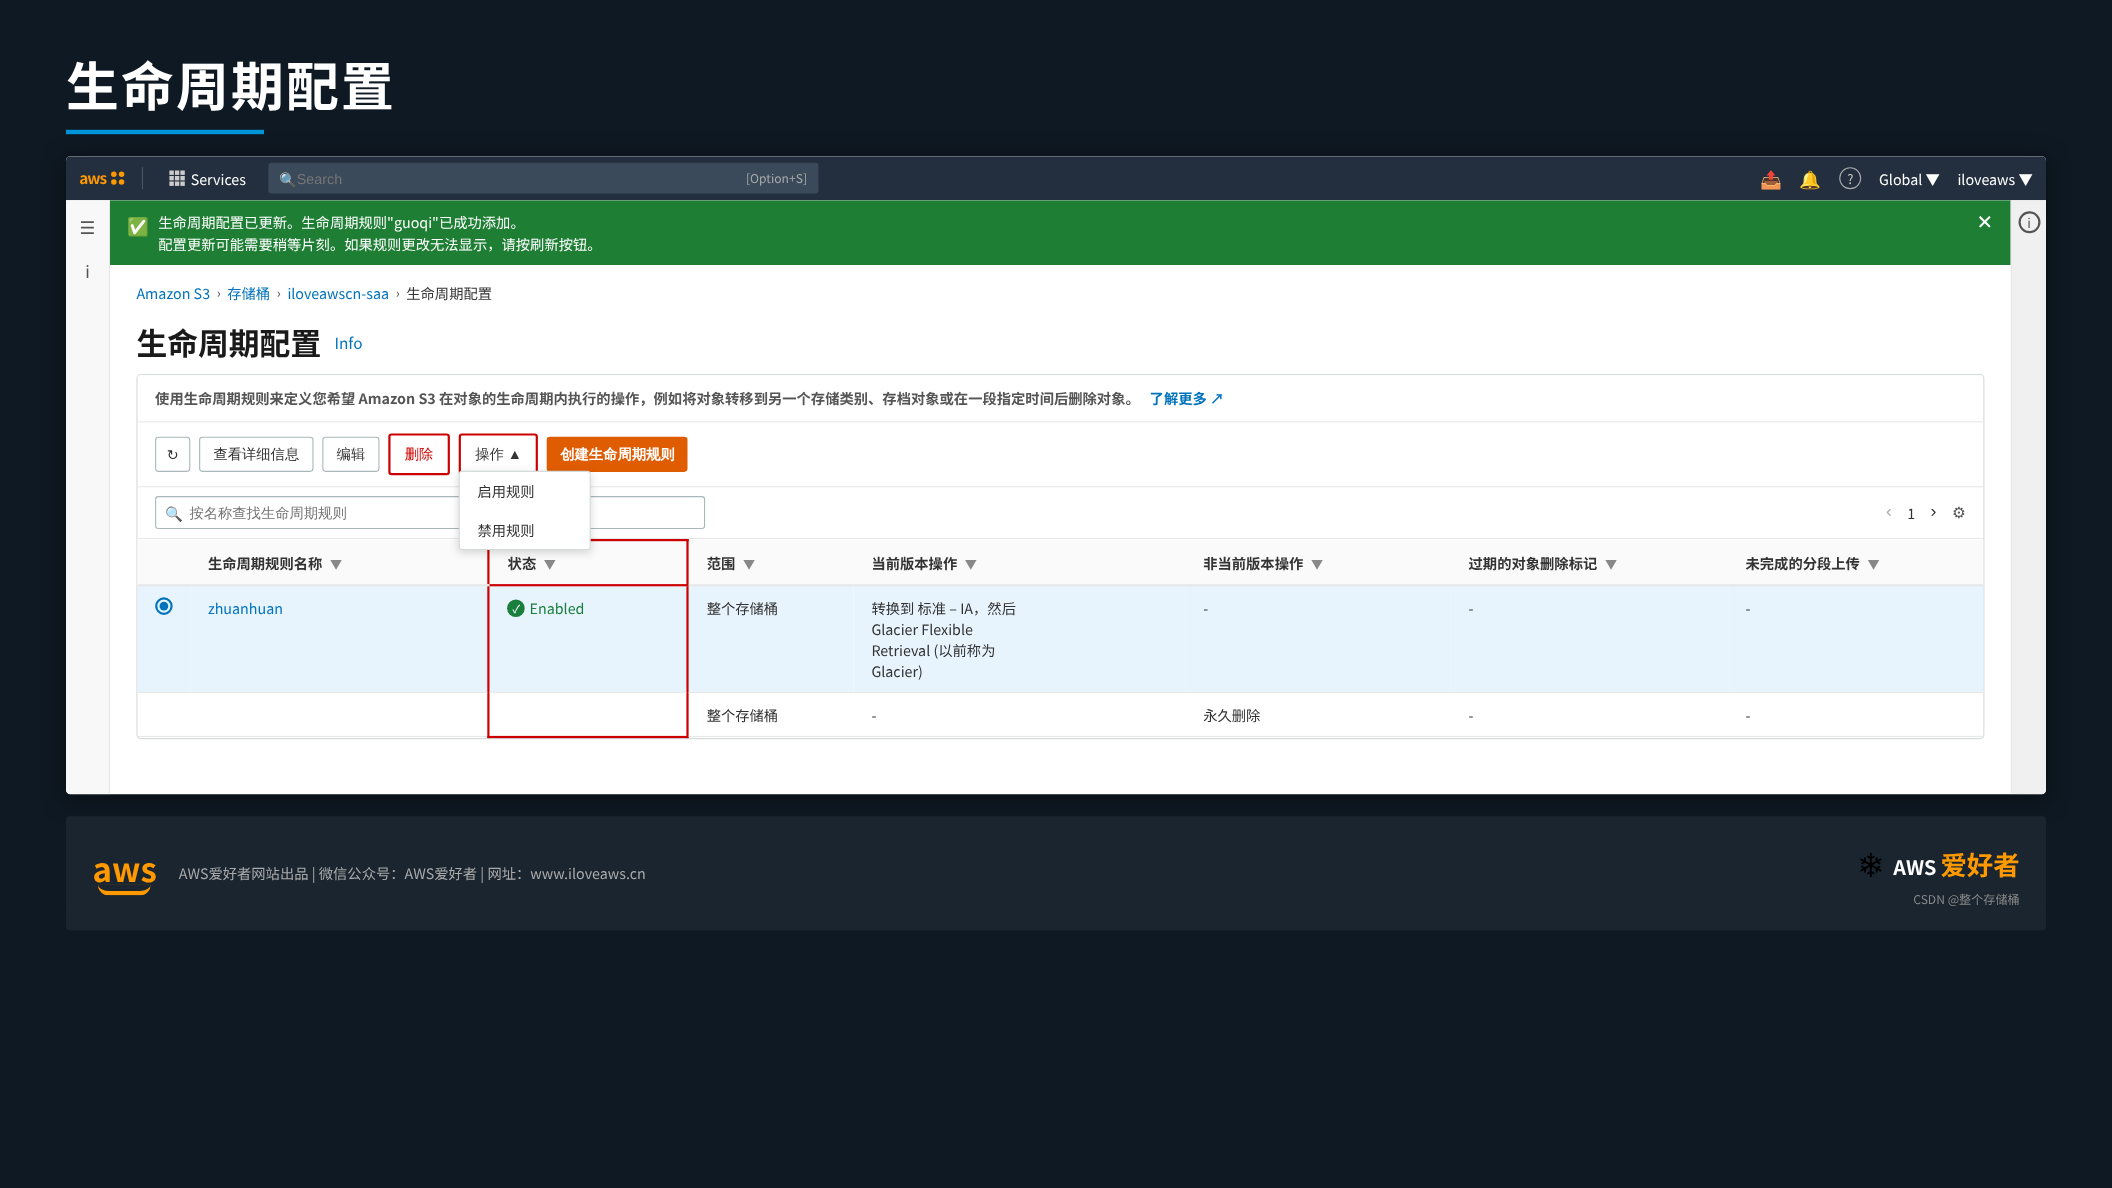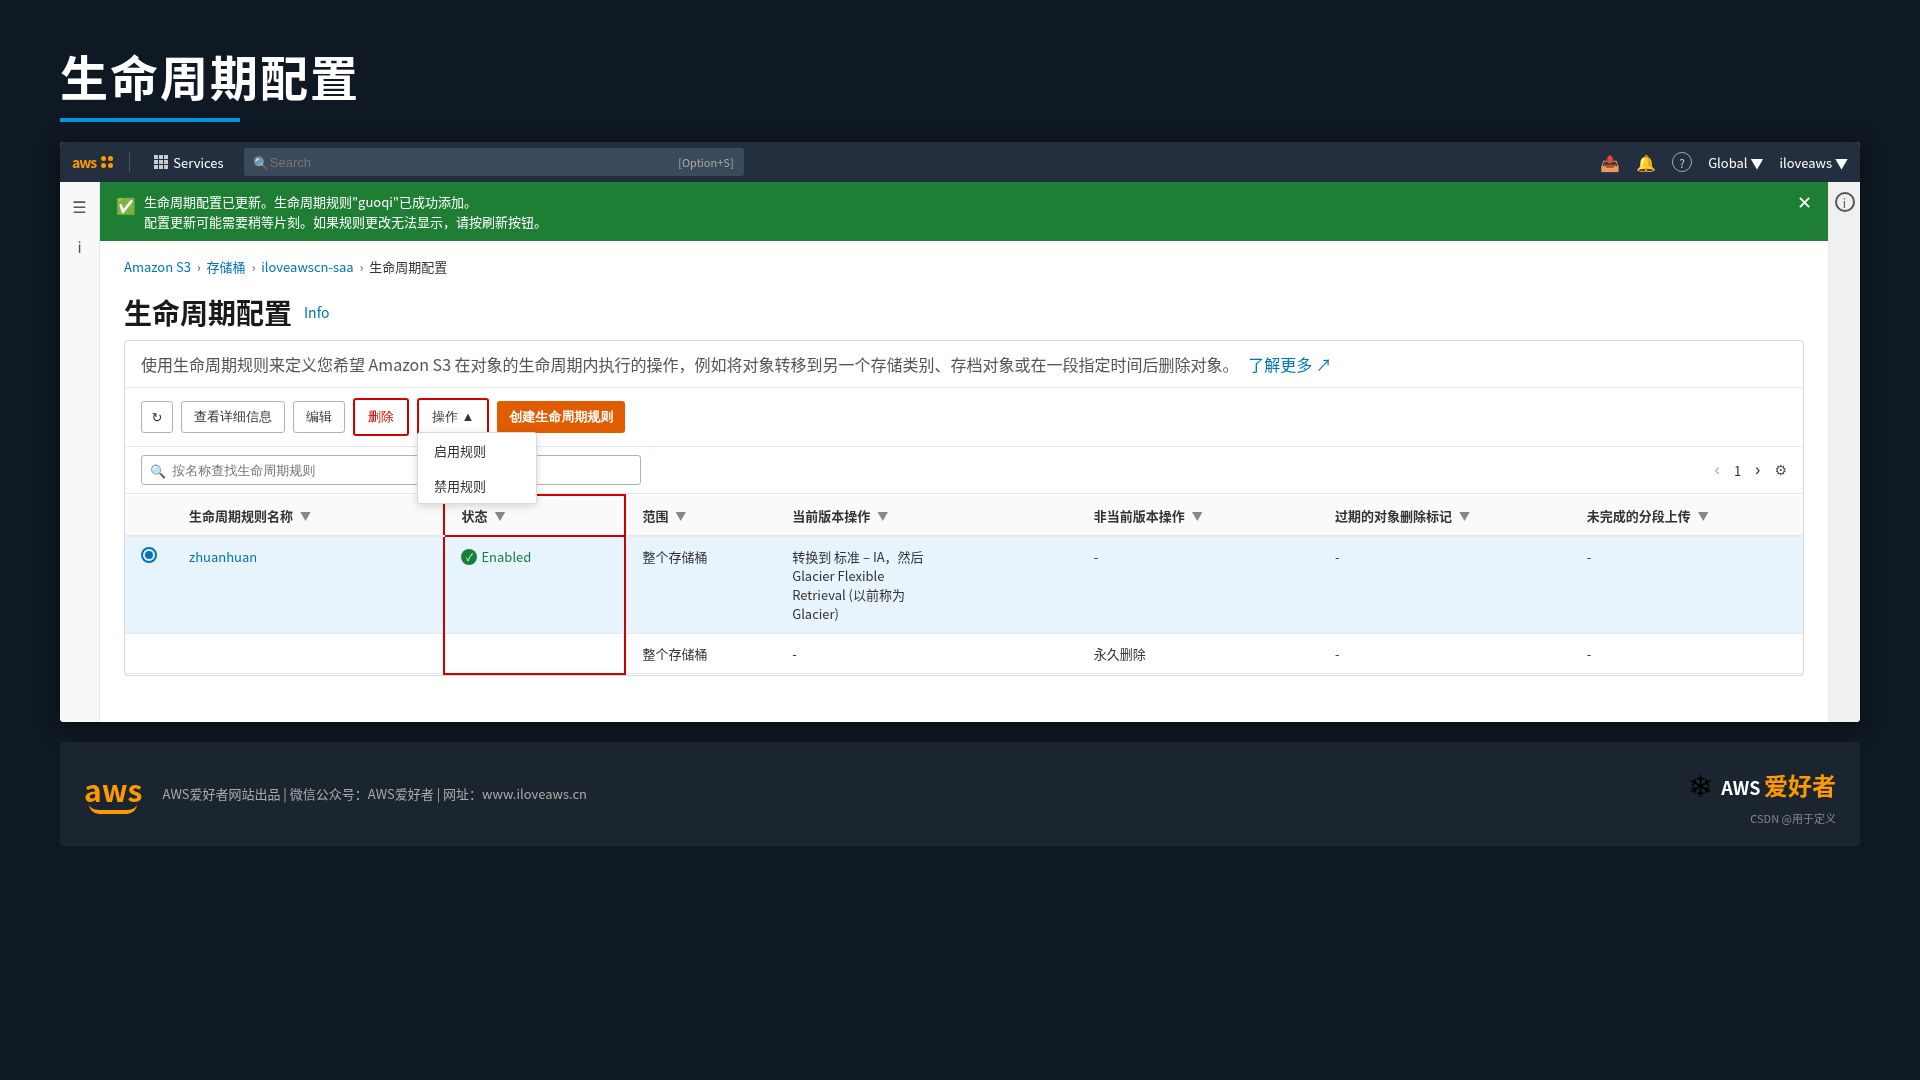--- a/index.html
+++ b/index.html
@@ -212,23 +212,24 @@
       padding: 12px 16px;
       border-bottom: 1px solid #e8e8e8;
     }
     .rules-card-title {
       font-size: 16px;
       font-weight: bold;
       color: #1a1a1a;
       margin-bottom: 4px;
     }
     .rules-card-desc {
-      font-size: 16px;
+      font-size: 13px;
       color: #555;
       line-height: 1.4;
+      font-weight: bold;
     }
     .rules-card-desc a {
       color: #0073bb;
       text-decoration: none;
     }
 
     
     .rules-toolbar {
       display: flex;
       align-items: center;
@@ -712,17 +713,17 @@
     </div>
     <div style="display:flex; flex-direction:column; align-items:flex-end; gap:4px;">
       <div style="display:flex; align-items:center; gap:8px;">
 
         <span style="font-size:30px;">❄</span>
         <div>
           <span style="color:#fff; font-size:18px; font-weight:bold;">AWS</span>
           <span style="color:#ff9900; font-size:24px; font-weight:bold;">爱好者</span>
         </div>
       </div>
-      <span style="color:#888; font-size:11px;">CSDN @用于定义</span>
+      <span style="color:#888; font-size:11px;">CSDN @整个存储桶</span>
     </div>
   </div>
 
 </div>
 
 </body></html>

